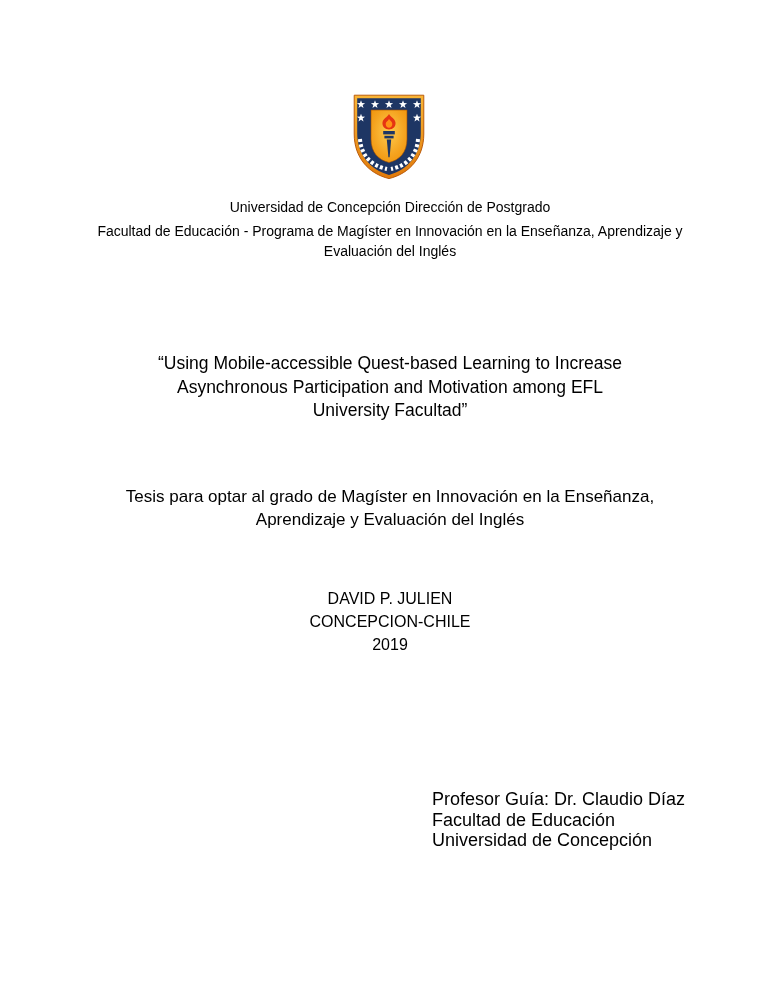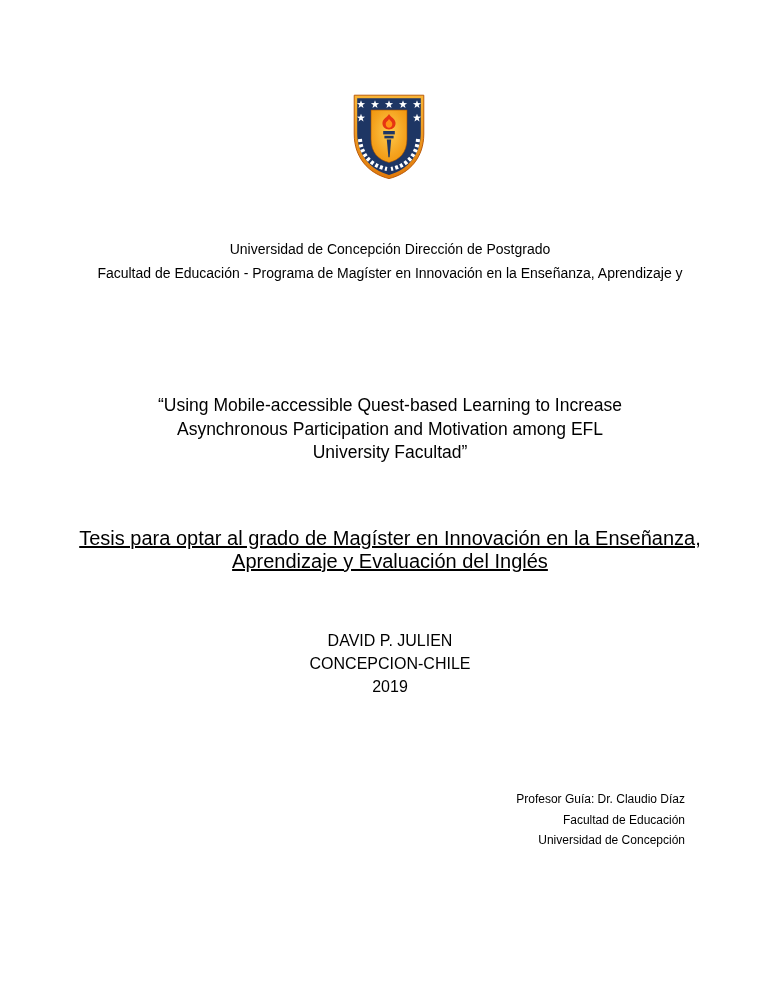--- a/index.html
+++ b/index.html
@@ -6,55 +6,54 @@
   .page {
     position: relative;
     width: 772px;
     height: 999px;
     background: #ffffff;
     overflow: hidden;
     font-family: "Liberation Sans", sans-serif;
     color: #000000;
   }
   .abs { position: absolute; }
-  .centered { left: 8px; right: 0; text-align: center; margin-top: 42px; }
+  .centered { left: 8px; right: 0; text-align: center; }
   .crest { left: 353px; top: 94px; width: 72px; height: 86px; }
   .org-line {
     top: 197px;
     font-size: 14px;
     line-height: 20px;
   }
   .program-block {
     top: 221px;
     font-size: 14px;
     line-height: 20px;
   }
   .thesis-title {
     top: 352px;
     font-size: 17.5px;
     font-weight: normal;
     line-height: 23.5px;
   }
   .degree-block {
     top: 485px;
-    font-size: 20px;
+    font-size: 17px;
     line-height: 23px;
-    text-decoration: underline;
   }
   .author-block {
     top: 587px;
     font-size: 16px;
     line-height: 23px;
     text-align: center;
   }
   .advisor-block {
     top: 789px;
     right: 87px;
-    text-align: right;
-    font-size: 12px;
+    text-align: left;
+    font-size: 18px;
     line-height: 20.5px;
   }
 </style>
 </head>
 <body>
 
 <div class="page">
 
   <svg class="abs crest" viewBox="0 0 72 86">
     <defs>
@@ -100,20 +99,21 @@
     <g fill="none" stroke="#ffffff" stroke-width="4" stroke-dasharray="3 2.2">
       <path d="M7,45 C8,60 17,71.5 34,75"></path>
       <path d="M65,45 C64,60 55,71.5 38,75"></path>
     </g>
   </svg>
 
   <div class="abs centered org-line">Universidad de Concepción Dirección de Postgrado</div>
 
   <div class="abs centered program-block">
     <div>Facultad de Educación - Programa de Magíster en Innovación en la Enseñanza, Aprendizaje y</div>
+    <div>Evaluación del Inglés</div>
   </div>
 
   <div class="abs centered thesis-title">
     <div>“Using Mobile-accessible Quest-based Learning to Increase</div>
     <div>Asynchronous Participation and Motivation among EFL</div>
     <div>University Facultad”</div>
   </div>
 
   <div class="abs centered degree-block">
     <div>Tesis para optar al grado de Magíster en Innovación en la Enseñanza,</div>

